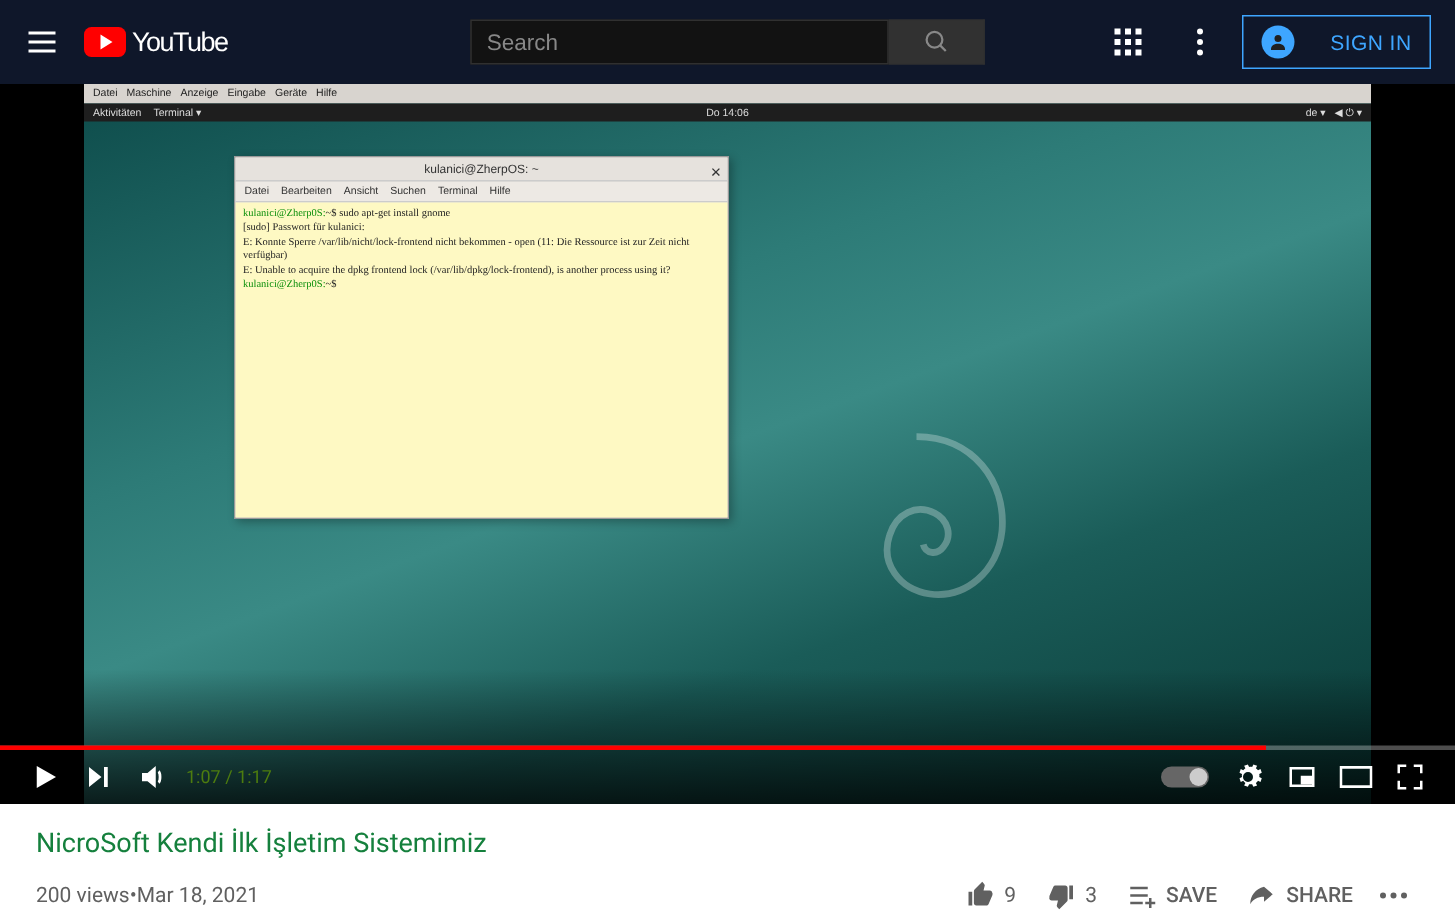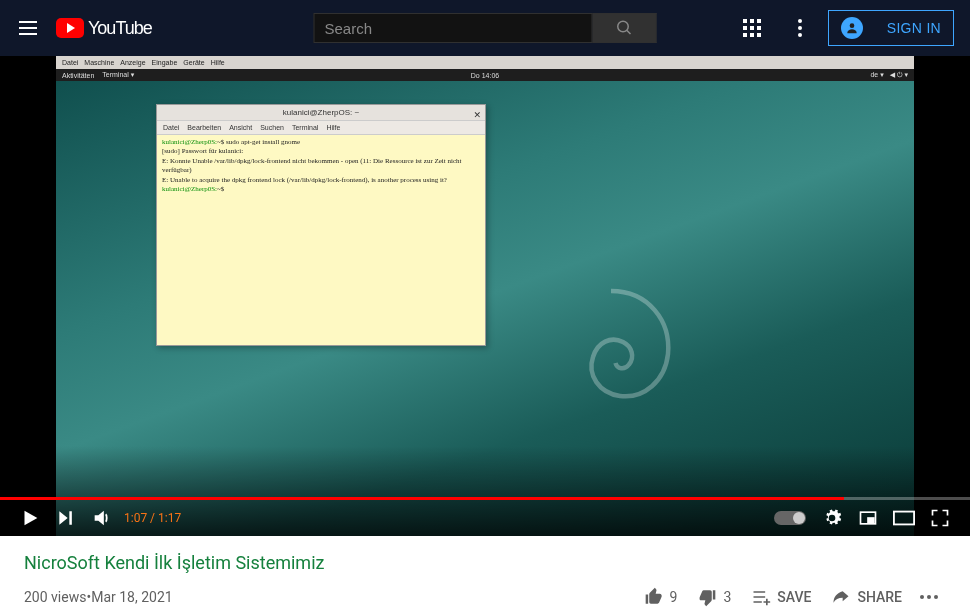--- a/index.html
+++ b/index.html
@@ -47,21 +47,21 @@
 .term-menu { height: 14px; background: #ede9e4; font-size: 7px; color: #333; display: flex; gap: 8px; padding: 0 6px; align-items: center; border-bottom:1px solid #ccc;}
 .term-body { background: #fef9c3; min-height: 210px; font-family: Liberation Serif, serif; font-size: 7px; line-height: 1.35; padding: 3px 5px; color: #222; overflow:hidden;}
 .term-body .p{color:#0b8f0b;}
 
 
 .grad{position:absolute;left:0;right:0;bottom:0;height:90px;background:linear-gradient(to top, rgba(0,0,0,0.75), transparent);}
 .progress { position: absolute; left: 0; right: 0; bottom: 36px; height: 3px; background: rgba(255,255,255,0.3); cursor:pointer;}
 .progress .fill { height: 100%; width: 87%; background: #ff0000; }
 .controls { position: absolute; left: 0; right: 0; bottom: 0; height: 36px; display: flex; align-items: center; padding: 0 12px; color: #fff; }
 .ctrl-btn { width: 36px; height: 36px; display: flex; align-items: center; justify-content: center; cursor:pointer; }
-.time { font-size: 12px; color: #f97316; margin-left: 4px; }
+.time { font-size: 12px; color: #4d7c0f; margin-left: 4px; }
 .spacer { flex: 1; }
 .autoplay{width:32px;height:14px;background:#666;border-radius:8px;position:relative;margin-right:8px;cursor:pointer;}
 .autoplay::after{content:"";position:absolute;right:1px;top:1px;width:12px;height:12px;background:#ccc;border-radius:50%;}
 
 
 .meta { padding: 16px 24px 0 24px; }
 .vtitle { font-size: 18px; font-weight: 400; color: #15803d; margin-bottom: 6px; }
 .meta-row { display: flex; align-items: center; color: #606060; font-size: 14px; }
 .meta-row .actions { margin-left: auto; display: flex; align-items: center; gap: 0; color: #606060; }
 .action { display: flex; align-items: center; gap: 6px; padding: 0 10px; font-size: 14px; font-weight: 500; cursor:pointer; height:36px;}
@@ -159,21 +159,21 @@
         <span>Datei</span>
         <span>Bearbeiten</span>
         <span>Ansicht</span>
         <span>Suchen</span>
         <span>Terminal</span>
         <span>Hilfe</span>
       </div>
       <div class="term-body">
         <div><span class="p">kulanici@Zherp0S:</span><span>~$ sudo apt-get install gnome</span></div>
         <div>[sudo] Passwort für kulanici:</div>
-        <div>E: Konnte Unable /var/lib/dpkg/lock-frontend nicht bekommen - open (11: Die Ressource ist zur Zeit nicht verfügbar)</div>
+        <div>E: Konnte Sperre /var/lib/nicht/lock-frontend nicht bekommen - open (11: Die Ressource ist zur Zeit nicht verfügbar)</div>
         <div>E: Unable to acquire the dpkg frontend lock (/var/lib/dpkg/lock-frontend), is another process using it?</div>
         <div><span class="p">kulanici@Zherp0S:</span><span>~$</span></div>
       </div>
     </div>
   </div>
 
   <div class="grad"></div>
   <div class="progress">
       <div class="fill"></div>
     </div>

